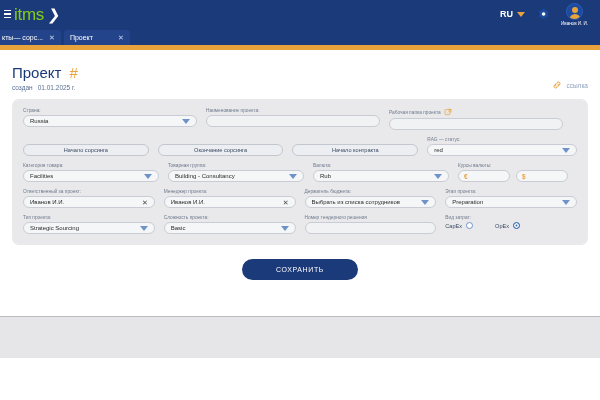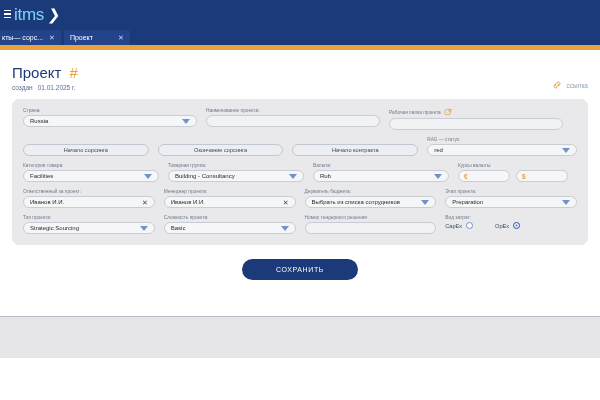--- a/index.html
+++ b/index.html
@@ -19,21 +19,21 @@
     align-items: center;
     padding: 0 8px;
   }
   .logo-wrap {
     display: flex; align-items: center; gap: 3px;
     margin-left: -4px;
   }
   .logo-bars { display: flex; flex-direction: column; gap: 2px; }
   .logo-bars i { display: block; width: 7px; height: 1.5px; background: #ffffff; }
   .logo-text {
-    color: #7dd3fc; font-size: 17px; letter-spacing: -0.3px;
+    color: #84cc16; font-size: 17px; letter-spacing: -0.3px;
     font-weight: 400; line-height: 1;
   }
   .logo-mark {
     color: #ffffff; font-size: 15px; line-height: 1; margin-left: 1px;
     transform: skewX(-8deg);
   }
 
   .header-right {
     margin-left: auto;
     display: flex; align-items: center; gap: 11px;
@@ -223,20 +223,39 @@
   <div class="logo-wrap">
     <div class="logo-bars">
       <i></i>
         <i></i>
         <i></i>
     </div>
     <span class="logo-text">itms</span>
     <span class="logo-mark">❯</span>
   </div>
 
+  <div class="header-right">
+    <div class="lang">
+      <span>RU</span>
+      <span class="caret-down"></span>
+    </div>
+
+    <svg class="gear" viewBox="0 0 24 24">
+      <path fill="#1b4a9e" d="M19.4 13a7.8 7.8 0 0 0 0-2l2-1.6-2-3.4-2.4 1a7.6 7.6 0 0 0-1.7-1L14.9 3h-3.8l-.4 2.6a7.6 7.6 0 0 0-1.7 1l-2.4-1-2 3.4L6.6 11a7.8 7.8 0 0 0 0 2l-2 1.6 2 3.4 2.4-1c.5.4 1.1.7 1.7 1l.4 2.6h3.8l.4-2.6c.6-.3 1.2-.6 1.7-1l2.4 1 2-3.4z"></path>
+      <circle cx="13" cy="12" r="3.1" fill="#ffffff"></circle>
+    </svg>
+
+    <div class="avatar-wrap">
+      <div class="avatar">
+        <span class="head"></span>
+        <span class="body"></span>
+      </div>
+      <span class="avatar-name">Иванов И. И.</span>
+    </div>
+  </div>
 </div>
 
 <div class="tabbar">
   <div class="tab first">
     <span class="tab-label">кты— сорс...</span>
     <span class="tab-close">✕</span>
   </div>
   <div class="tab second">
     <span class="tab-label">Проект</span>
     <span class="tab-close">✕</span>

